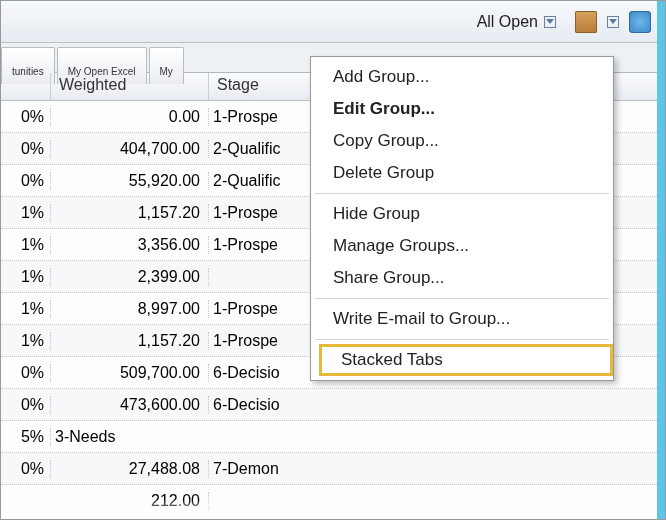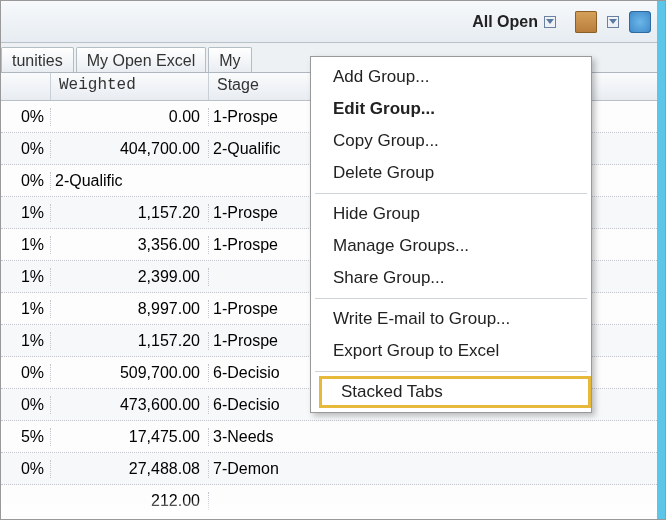--- a/index.html
+++ b/index.html
@@ -37,21 +37,21 @@
       justify-content: flex-end;
       padding-right: 14px;
       gap: 10px;
     }
     .toolbar-dropdown {
       display: inline-flex;
       align-items: center;
       gap: 6px;
       padding: 2px 8px;
       border: 1px solid transparent;
-      font-weight: 700;
+      font-weight: 400;
       color: #222;
       cursor: default;
     }
     .toolbar-chevron {
       width: 12px; height: 12px;
       border: 1px solid #6a82a0;
       position: relative;
     }
     .toolbar-chevron::after {
       content:"";
@@ -72,62 +72,62 @@
       height: 30px;
       display:flex;
       background:#eef1f4;
       border-bottom:1px solid #aeb6c0;
       padding-left:0;
     }
     .tab {
       border:1px solid #b4bcc4;
       border-bottom:none;
       background:linear-gradient(#ffffff,#e9edf2);
-      padding:4px 10px;
+      padding:18px 10px;
       margin-top:4px;
       margin-right:2px;
       border-radius:2px 2px 0 0;
       color:#333;
-      font-size:16px;
+      font-size:10px;
       white-space:nowrap;
       overflow:hidden;
     }
     
     .headers {
       display:flex;
       height:28px;
       background:linear-gradient(#fafbfd,#e8ecf1);
       border-bottom:1px solid #b8c0c8;
     }
     .headers .hcell {
       border-right:1px solid #c8cfd6;
       padding:3px 8px;
       color:#333;
     }
     .w-pct { width:50px; }
-    .w-weighted { width:158px;font-family:Liberation Mono, monospace; }
+    .w-weighted { width:158px; }
     .w-stage { width:180px; }
     
     .grid { }
     .row {
       display:flex;
       height:32px;
       align-items:center;
       border-bottom:1px dotted #c2c6cc;
       font-size:16px;
     }
     .row:nth-child(even){ background:#f7f8fa; }
     .cell-pct { width:50px; text-align:right; padding-right:6px; border-right:1px dotted #c2c6cc; }
     .cell-weighted { width:158px; text-align:right; padding-right:8px; border-right:1px dotted #c2c6cc; }
     .cell-stage { width:180px; padding-left:4px; white-space:nowrap; overflow:hidden; }
     
     .context-menu {
       position:absolute;
       left:309px; top:55px;
-      width:282px;
+      width:304px;
       background:#fff;
       border:1px solid #999;
       box-shadow:3px 3px 6px rgba(0,0,0,0.25);
       padding:4px 0;
     }
     .menu-item {
       padding:6px 16px 6px 22px;
       font-size:17px;
       color:#222;
       cursor:default;
@@ -184,20 +184,21 @@
         <div class="cell-weighted">0.00</div>
         <div class="cell-stage">1-Prospe</div>
       </div>
       <div class="row">
         <div class="cell-pct">0%</div>
         <div class="cell-weighted">404,700.00</div>
         <div class="cell-stage">2-Qualific</div>
       </div>
       <div class="row">
         <div class="cell-pct">0%</div>
+        <div class="cell-weighted">55,920.00</div>
         <div class="cell-stage">2-Qualific</div>
       </div>
       <div class="row">
         <div class="cell-pct">1%</div>
         <div class="cell-weighted">1,157.20</div>
         <div class="cell-stage">1-Prospe</div>
       </div>
       <div class="row">
         <div class="cell-pct">1%</div>
         <div class="cell-weighted">3,356.00</div>
@@ -223,21 +224,20 @@
         <div class="cell-weighted">509,700.00</div>
         <div class="cell-stage">6-Decisio</div>
       </div>
       <div class="row">
         <div class="cell-pct">0%</div>
         <div class="cell-weighted">473,600.00</div>
         <div class="cell-stage">6-Decisio</div>
       </div>
       <div class="row">
         <div class="cell-pct">5%</div>
-        <div class="cell-weighted">17,475.00</div>
         <div class="cell-stage">3-Needs</div>
       </div>
       <div class="row">
         <div class="cell-pct">0%</div>
         <div class="cell-weighted">27,488.08</div>
         <div class="cell-stage">7-Demon</div>
       </div>
       <div class="row">
         <div class="cell-pct"></div>
         <div class="cell-weighted">212.00</div>
@@ -249,19 +249,18 @@
       <div class="menu-item">Add Group...</div>
       <div class="menu-item bold">Edit Group...</div>
       <div class="menu-item">Copy Group...</div>
       <div class="menu-item">Delete Group</div>
       <div class="menu-sep"></div>
       <div class="menu-item">Hide Group</div>
       <div class="menu-item">Manage Groups...</div>
       <div class="menu-item">Share Group...</div>
       <div class="menu-sep"></div>
       <div class="menu-item">Write E-mail to Group...</div>
-      <div class="menu-item">Export Group to Excel</div>
       <div class="menu-sep"></div>
       <div class="menu-item highlight">Stacked Tabs</div>
     </div>
 
   <div class="bottom-fade"></div>
 </div>
 
 </body></html>

